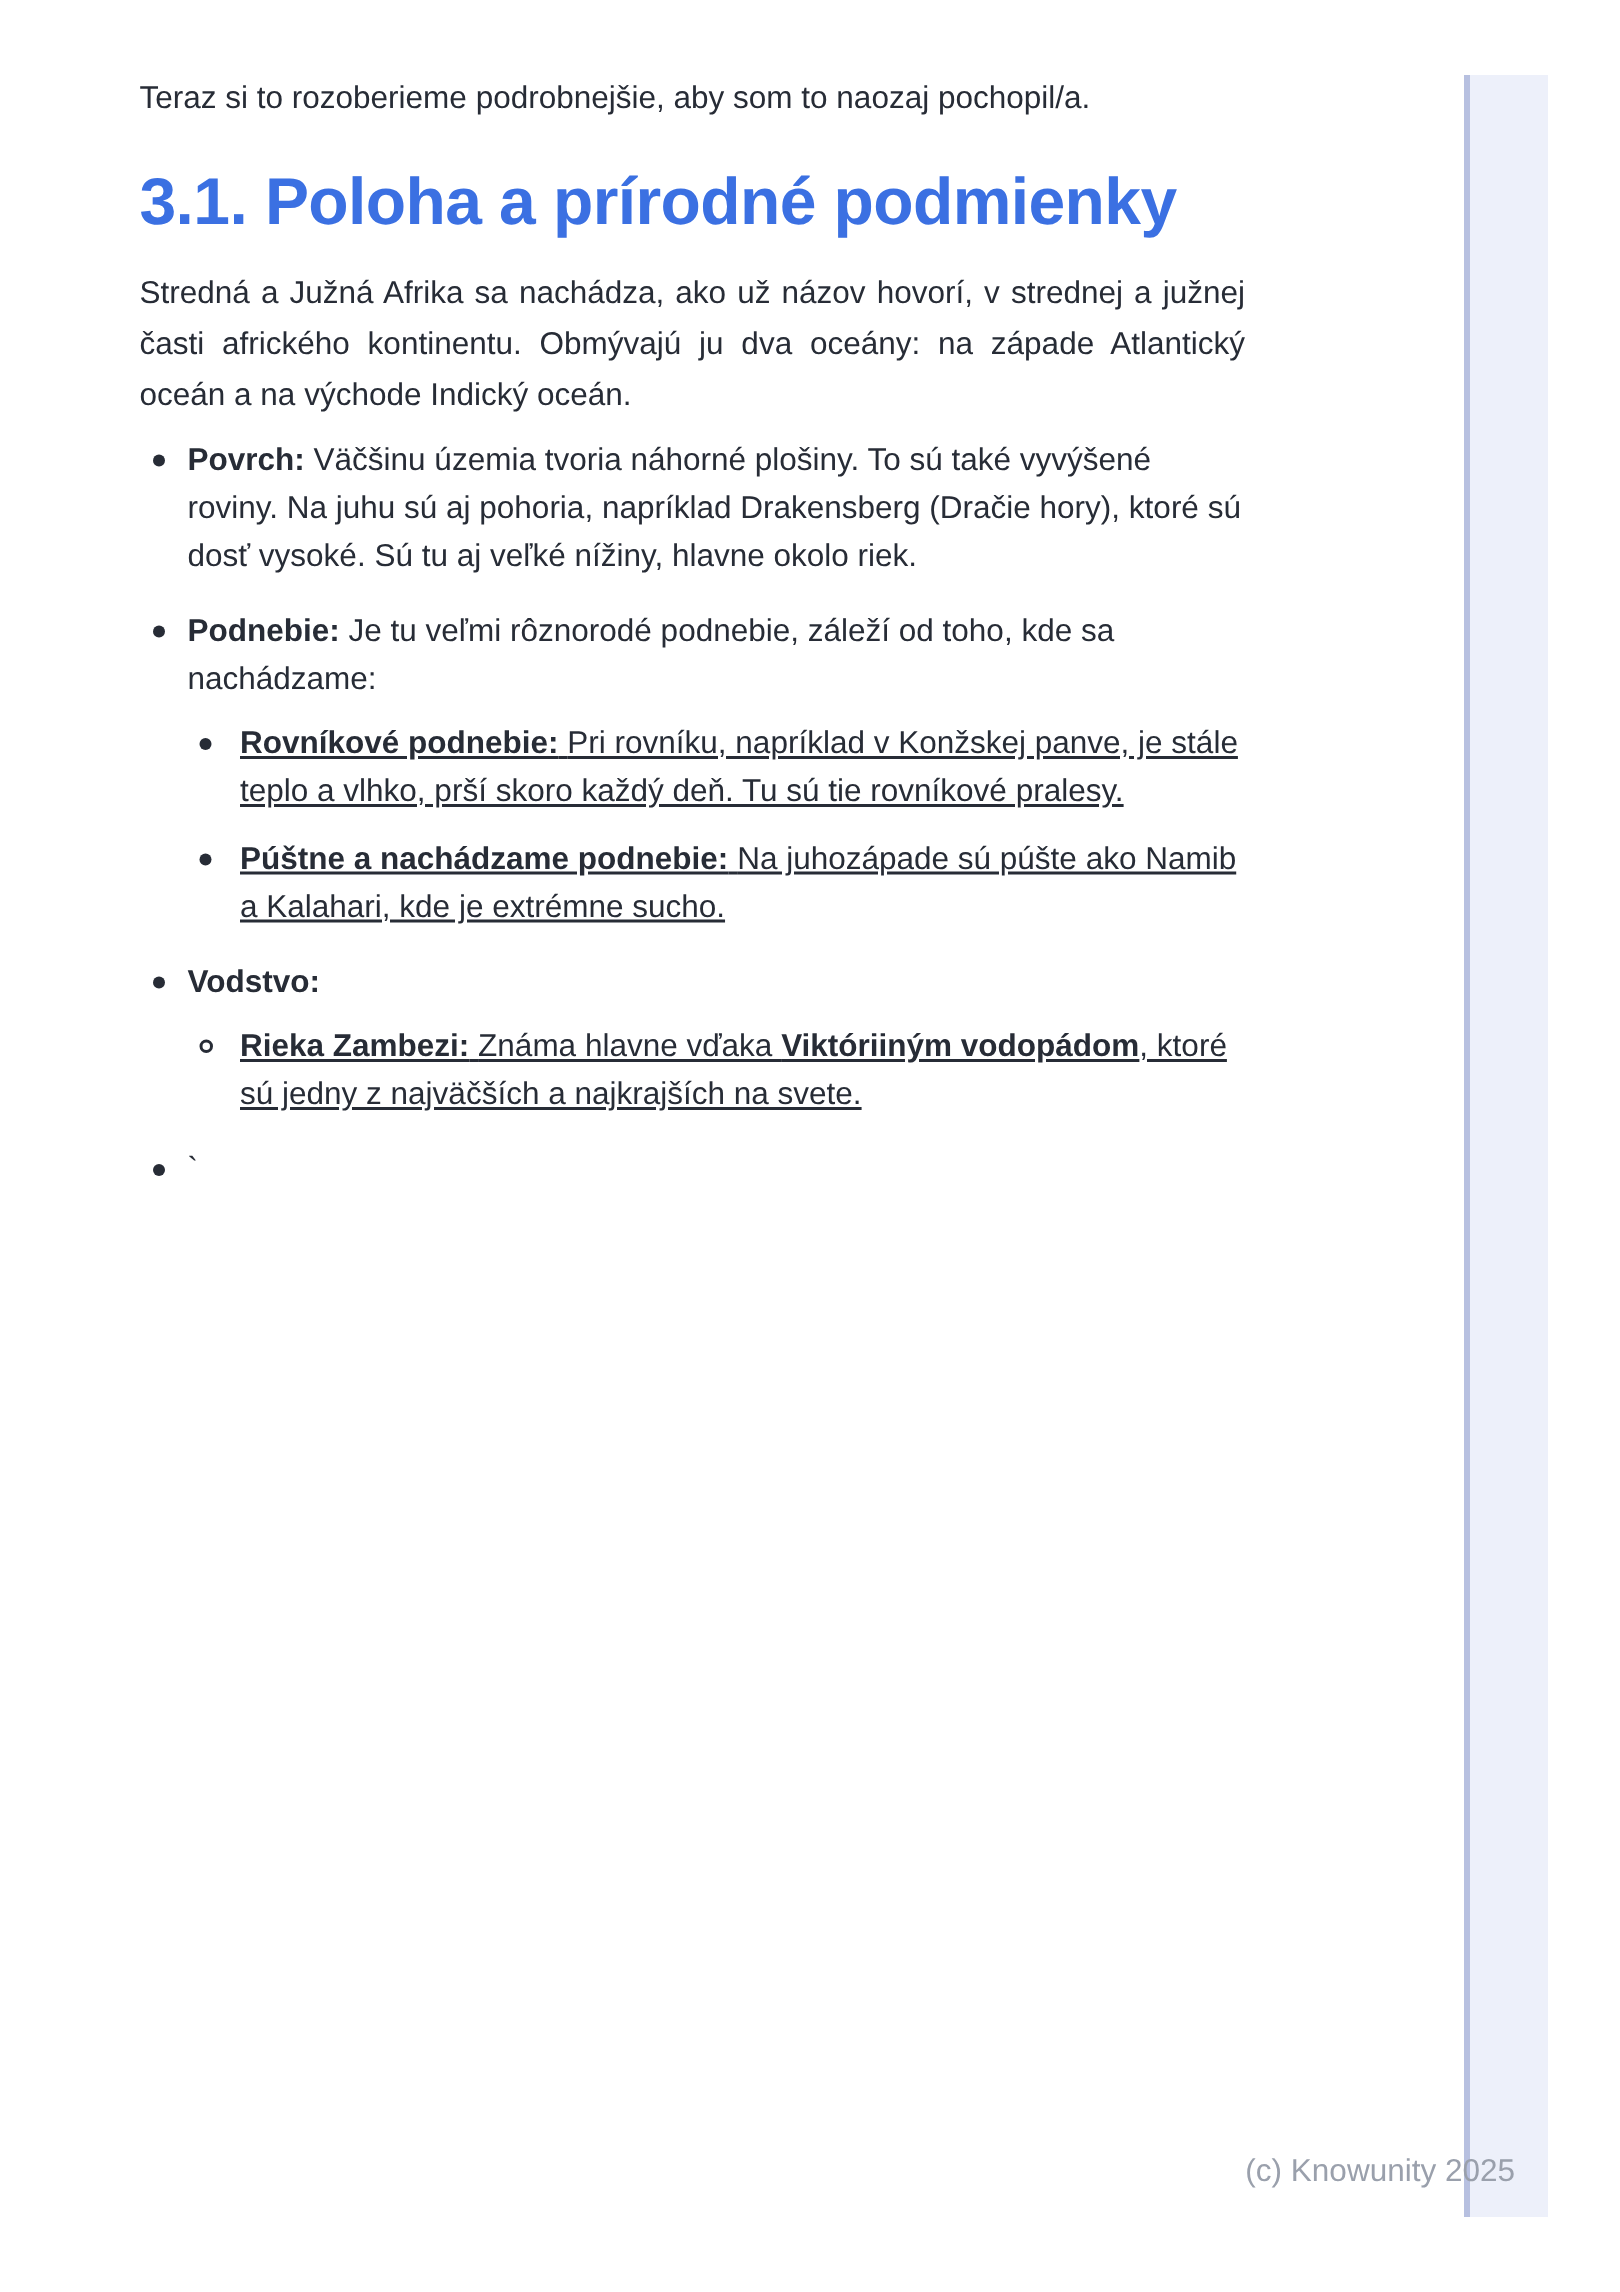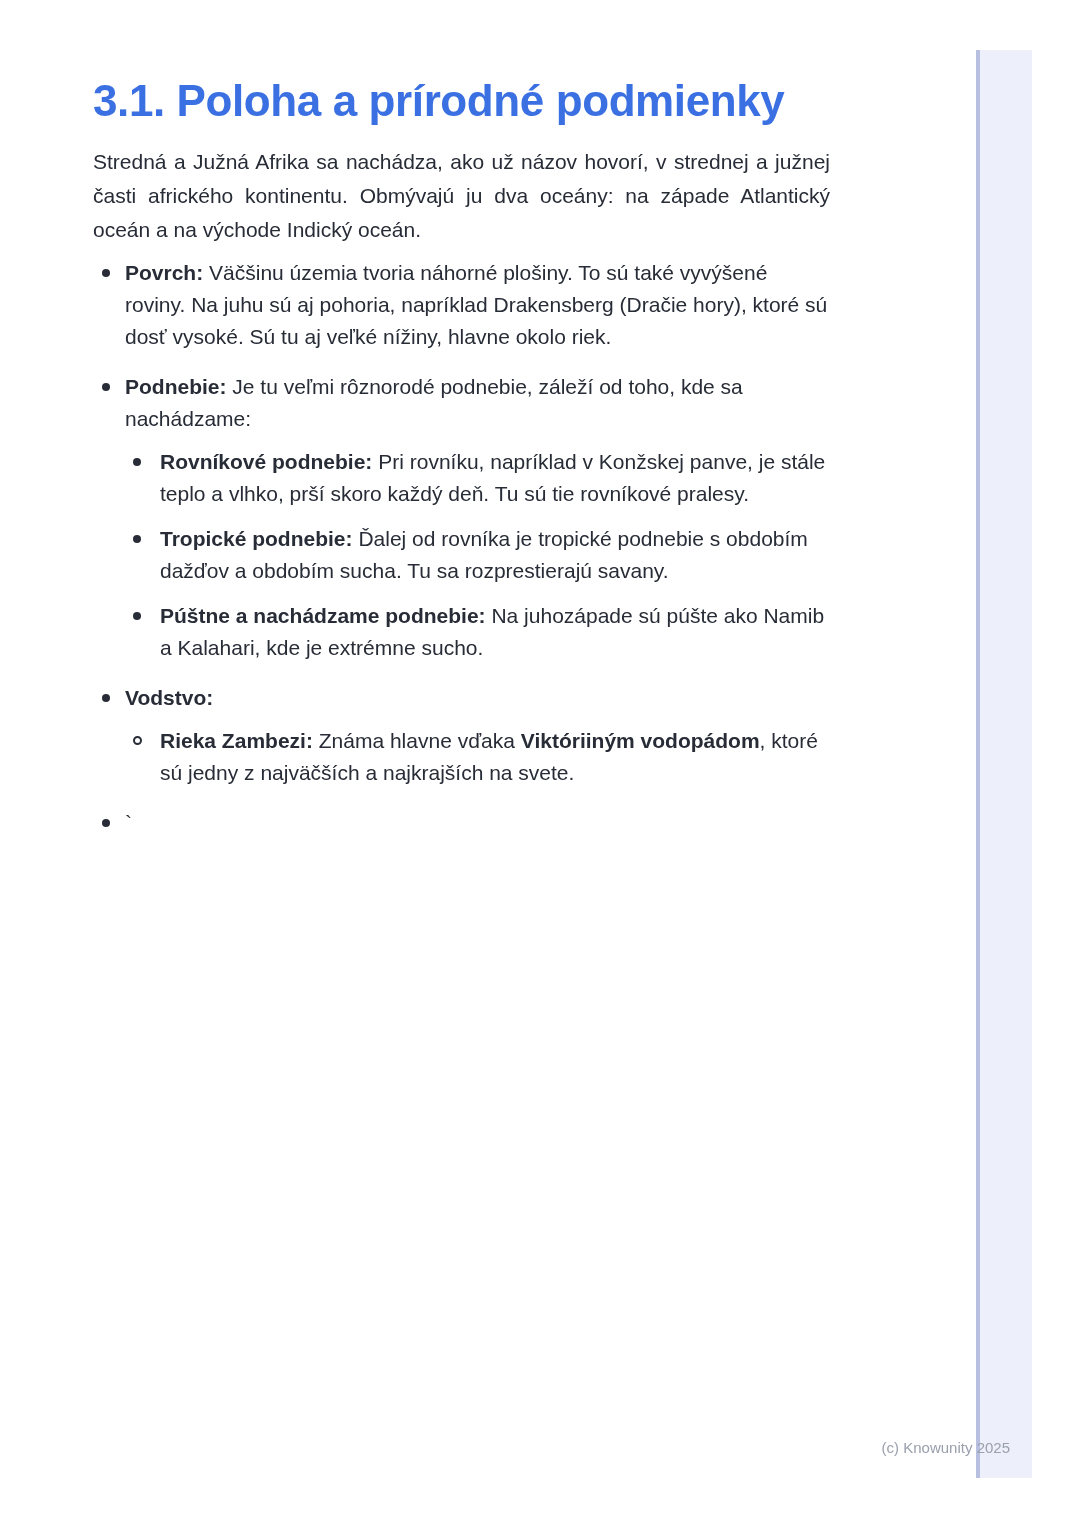--- a/index.html
+++ b/index.html
@@ -24,50 +24,51 @@
   .intro{margin:0;}
   .section-heading{
     margin:30px 0 0;font-size:44px;line-height:44px;font-weight:bold;
     color:var(--heading-blue);letter-spacing:-0.4px;
   }
   .lead{margin:22px 0 0;text-align:justify;}
   ul{list-style:none;margin:0;padding:0;}
   .topic-list{margin-top:10px;line-height:32px;}
   .topic-item{position:relative;padding-left:32px;}
   .topic-item + .topic-item{margin-top:18px;}
-  .sub-list{margin-top:11px;}
+  .sub-list{margin-top:11px;text-decoration:underline;}
   .sub-item{position:relative;padding-left:35px;}
   .sub-item + .sub-item{margin-top:13px;}
   .bullet{
     position:absolute;left:9px;top:12px;width:8px;height:8px;border-radius:50%;
     background:var(--body-text);
   }
   .sub-item .bullet{left:8px;}
   .bullet.circle{
     background:transparent;border:2px solid var(--body-text);
     width:9px;height:9px;top:11px;
   }
   .label{font-weight:bold;}
   b{font-weight:bold;}
   .side-bar{
     position:absolute;left:976px;top:50px;width:56px;height:1428px;
     background:var(--sidebar-fill);
     border-left:4px solid var(--sidebar-edge);
     z-index:1;
   }
   .page-footer{
-    position:absolute;top:1437px;right:70px;font-size:15px;line-height:22px;
+    position:absolute;top:1437px;right:70px;font-size:21px;line-height:22px;
     color:var(--footer-gray);z-index:2;white-space:nowrap;
   }
 </style>
 </head>
 <body>
 
 <div class="content">
 
+  <p class="intro">Teraz si to rozoberieme podrobnejšie, aby som to naozaj pochopil/a.</p>
 
   <h2 class="section-heading">3.1. Poloha a prírodné podmienky</h2>
 
   <p class="lead">Stredná a Južná Afrika sa nachádza, ako už názov hovorí, v strednej a južnej časti afrického kontinentu. Obmývajú ju dva oceány: na západe Atlantický oceán a na východe Indický oceán.</p>
 
   <ul class="topic-list">
 
     <li class="topic-item">
       <span class="bullet"></span>
       <span class="label">Povrch:</span>
@@ -76,25 +77,20 @@
 
     <li class="topic-item">
       <span class="bullet"></span>
       <span class="label">Podnebie:</span>
       <span>Je tu veľmi rôznorodé podnebie, záleží od toho, kde sa nachádzame:</span>
       <ul class="sub-list">
         <li class="sub-item">
           <span class="bullet"></span>
           <span class="label">Rovníkové podnebie:</span>
           <span>Pri rovníku, napríklad v Konžskej panve, je stále teplo a vlhko, prší skoro každý deň. Tu sú tie rovníkové pralesy.</span>
-        </li>
-        <li class="sub-item">
-          <span class="bullet"></span>
-          <span class="label">Tropické podnebie:</span>
-          <span>Ďalej od rovníka je tropické podnebie s obdobím dažďov a obdobím sucha. Tu sa rozprestierajú savany.</span>
         </li>
         <li class="sub-item">
           <span class="bullet"></span>
           <span class="label">Púštne a nachádzame podnebie:</span>
           <span>Na juhozápade sú púšte ako Namib a Kalahari, kde je extrémne sucho.</span>
         </li>
       </ul>
     </li>
 
     <li class="topic-item">

